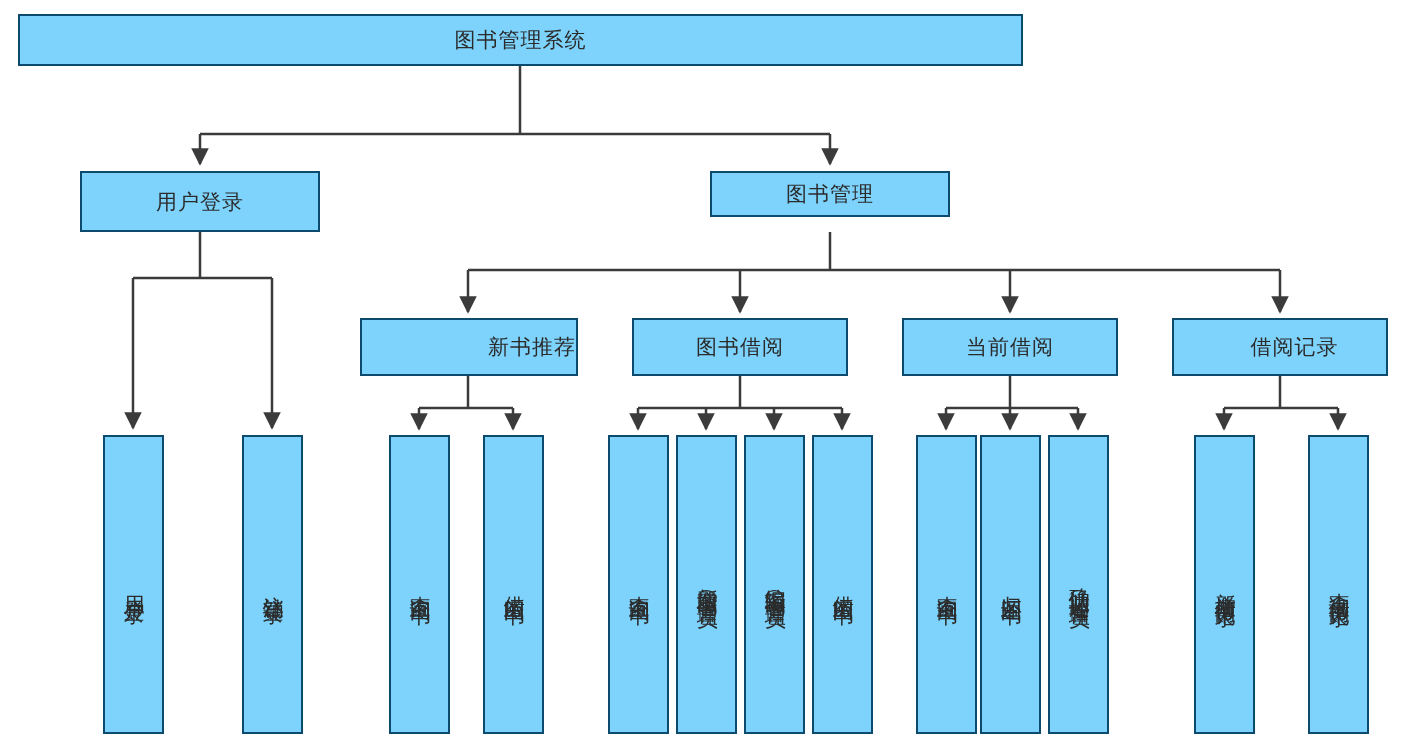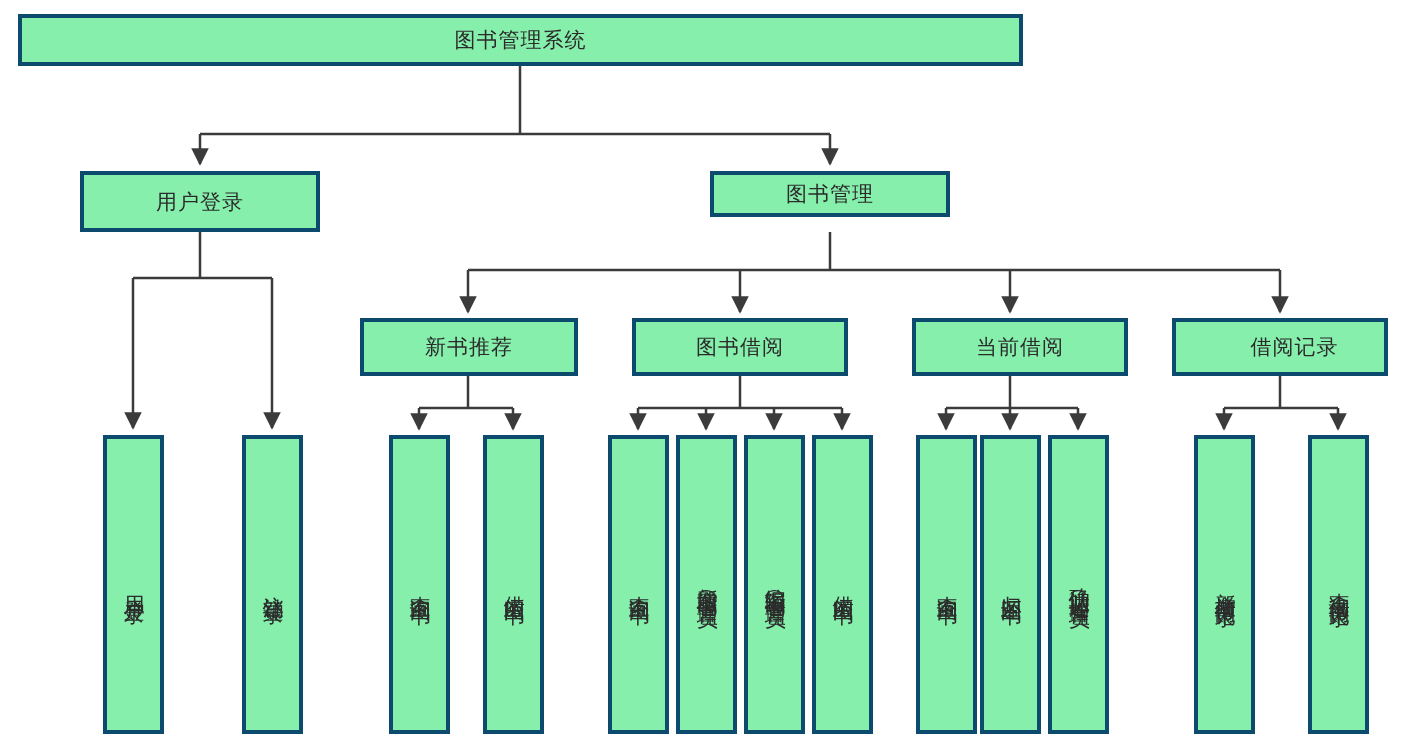--- a/index.html
+++ b/index.html
@@ -21,22 +21,22 @@
     position: absolute;
     left: 0;
     top: 0;
     width: 1405px;
     height: 747px;
     pointer-events: none;
   }
   .node {
     position: absolute;
     box-sizing: border-box;
-    background: #86efac;
-    border: 4px solid #0c4a6e;
+    background: #7dd3fc;
+    border: 2px solid #0c4a6e;
     display: flex;
     align-items: center;
     justify-content: center;
     color: #2b2b2b;
   }
   .node.horiz {
     font-size: 21px;
     letter-spacing: 1px;
   }
   .node.vert {
@@ -119,27 +119,27 @@
     <span class="htext">图书管理系统</span>
   </div>
 
   <div class="node horiz" style="left:80px; top:171px; width:240px; height:61px;">
     <span class="htext">用户登录</span>
   </div>
   <div class="node horiz" style="left:710px; top:171px; width:240px; height:46px;">
     <span class="htext">图书管理</span>
   </div>
 
-  <div class="node horiz" style="left:360px; top:318px; width:218px; height:58px;">
+  <div class="node horiz" style="left:360px; top:318px; width:218px; height:58px;justify-content:flex-end;">
     <span class="htext">新书推荐</span>
   </div>
   <div class="node horiz" style="left:632px; top:318px; width:216px; height:58px;">
     <span class="htext">图书借阅</span>
   </div>
-  <div class="node horiz" style="left:902px; top:318px; width:216px; height:58px;margin-left:10px;">
+  <div class="node horiz" style="left:902px; top:318px; width:216px; height:58px;">
     <span class="htext">当前借阅</span>
   </div>
   <div class="node horiz" style="left:1172px; top:318px; width:216px; height:58px;padding-left:29px;">
     <span class="htext">借阅记录</span>
   </div>
 
   <div class="node vert" style="left:103px; top:435px; width:61px; height:299px;">
     <span class="vtext">用户登录</span>
   </div>
   <div class="node vert" style="left:242px; top:435px; width:61px; height:299px;">

